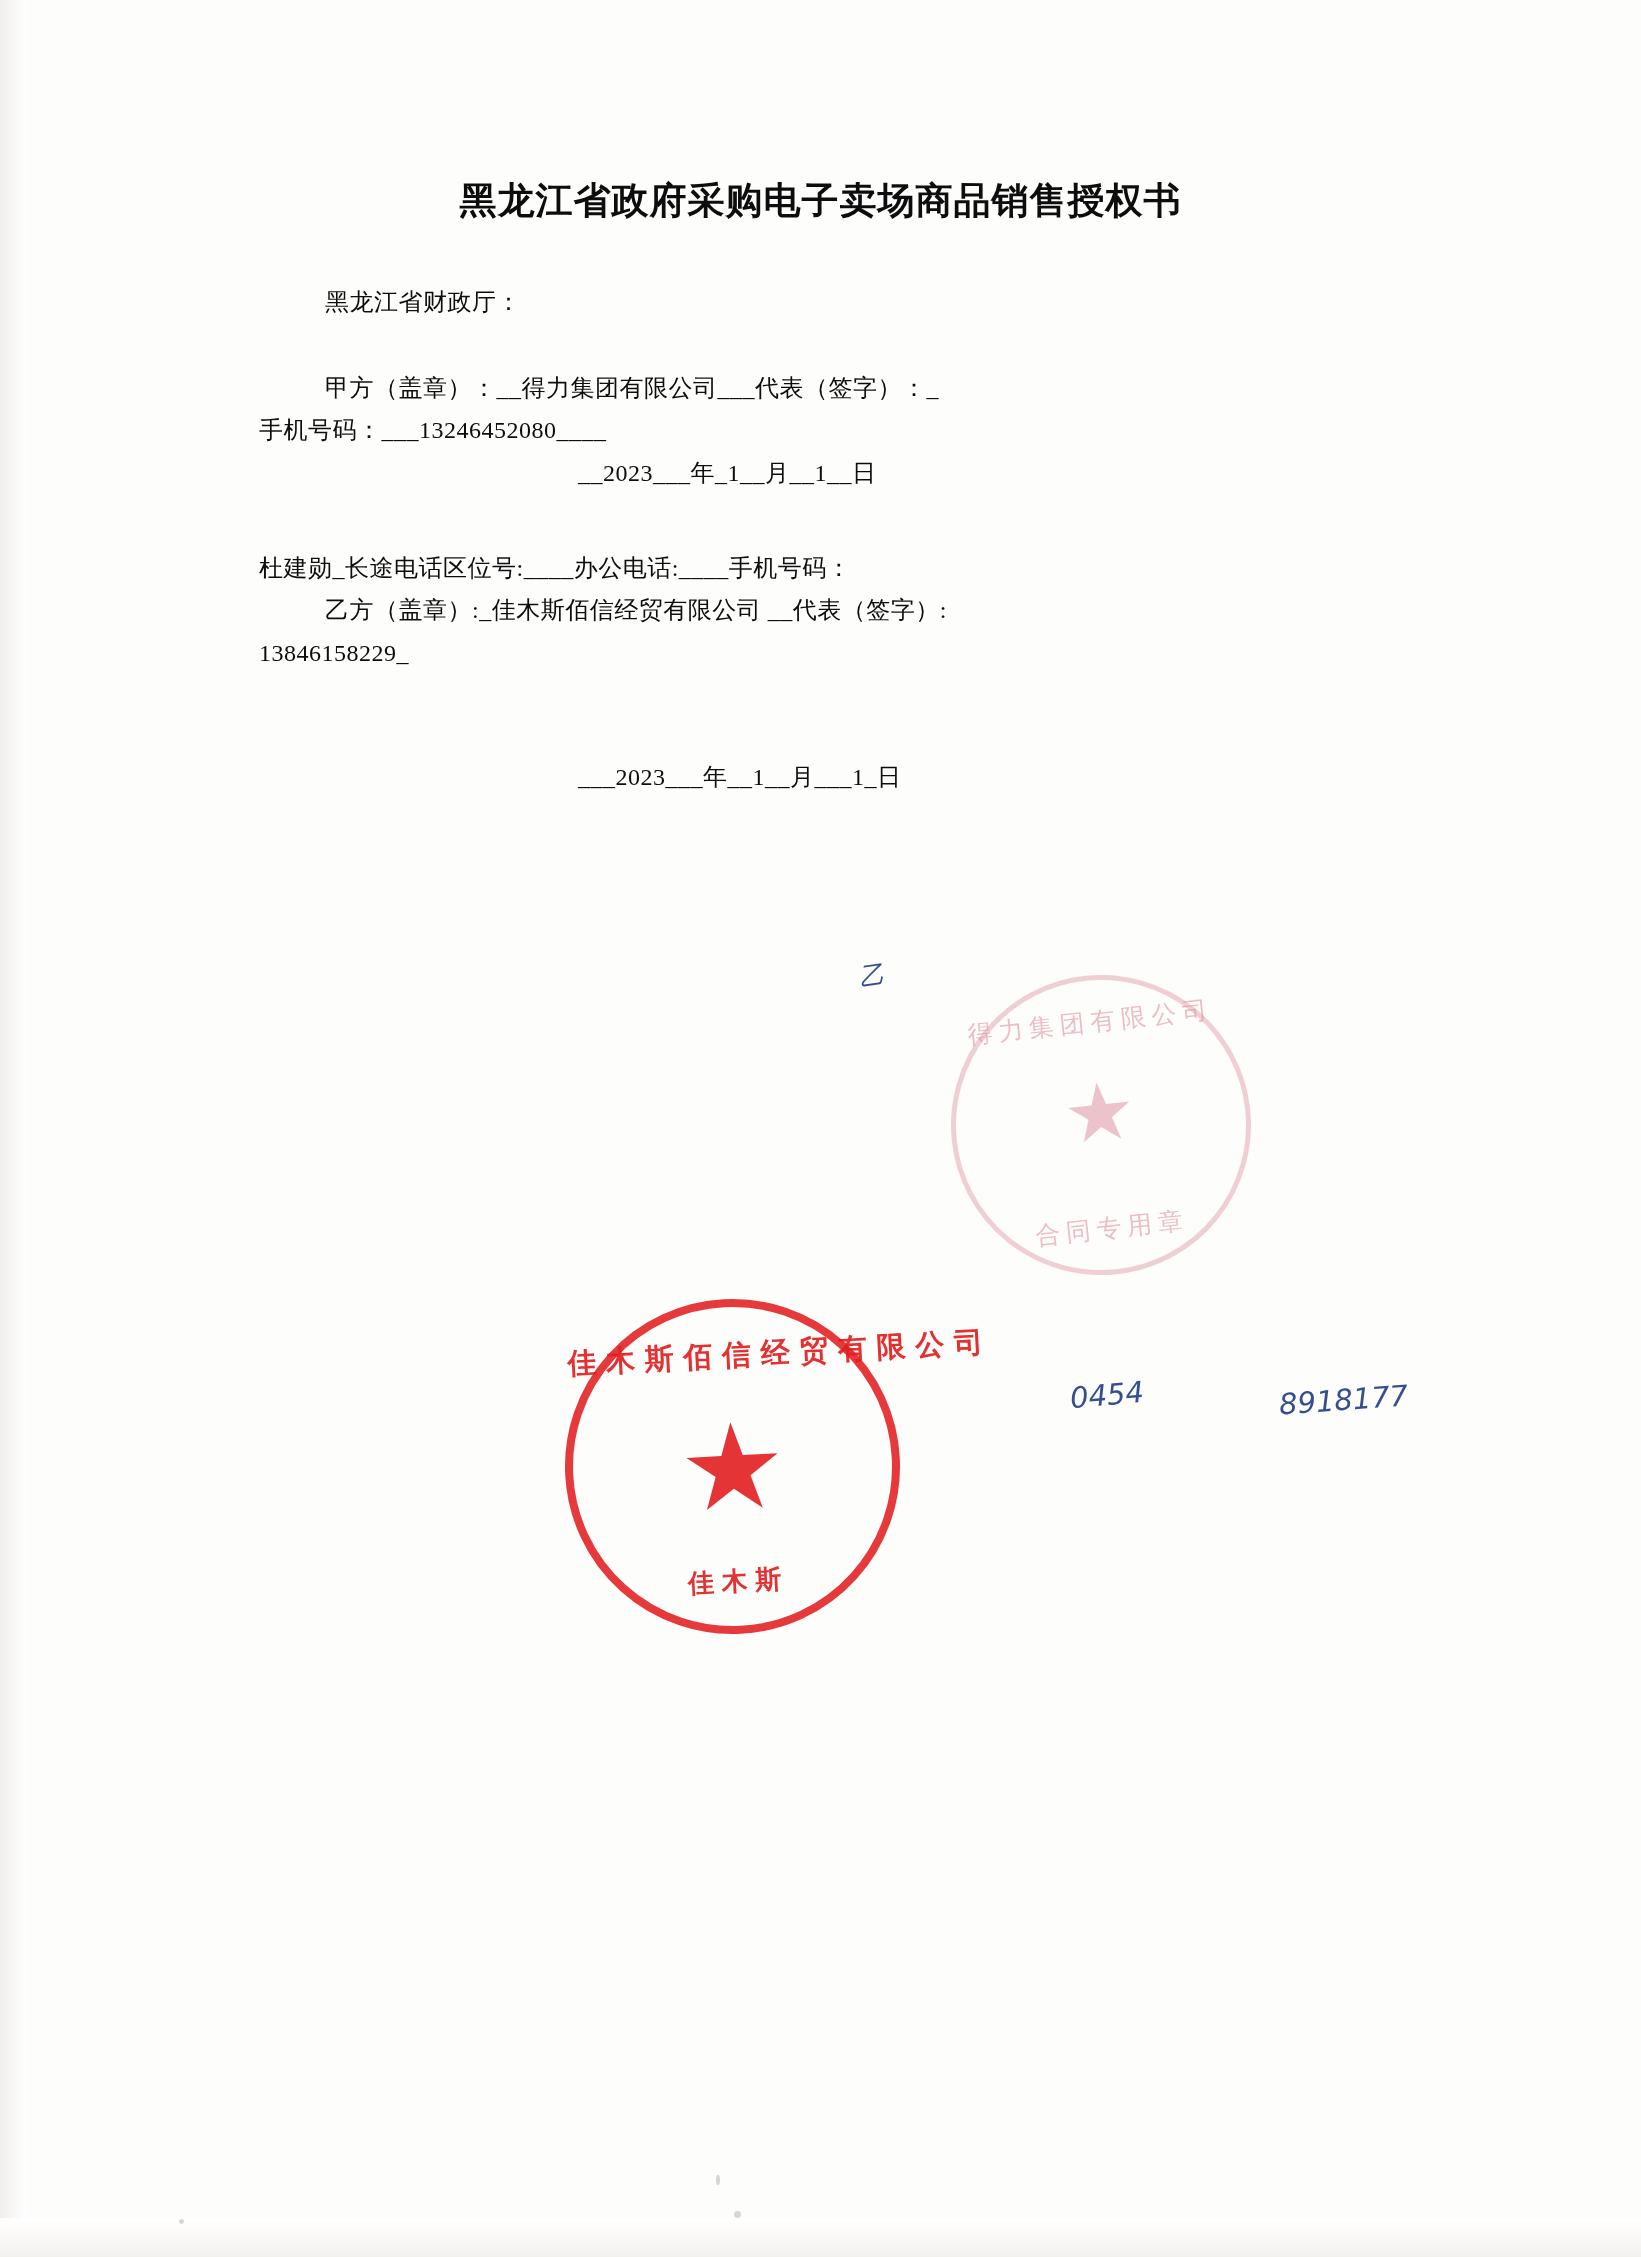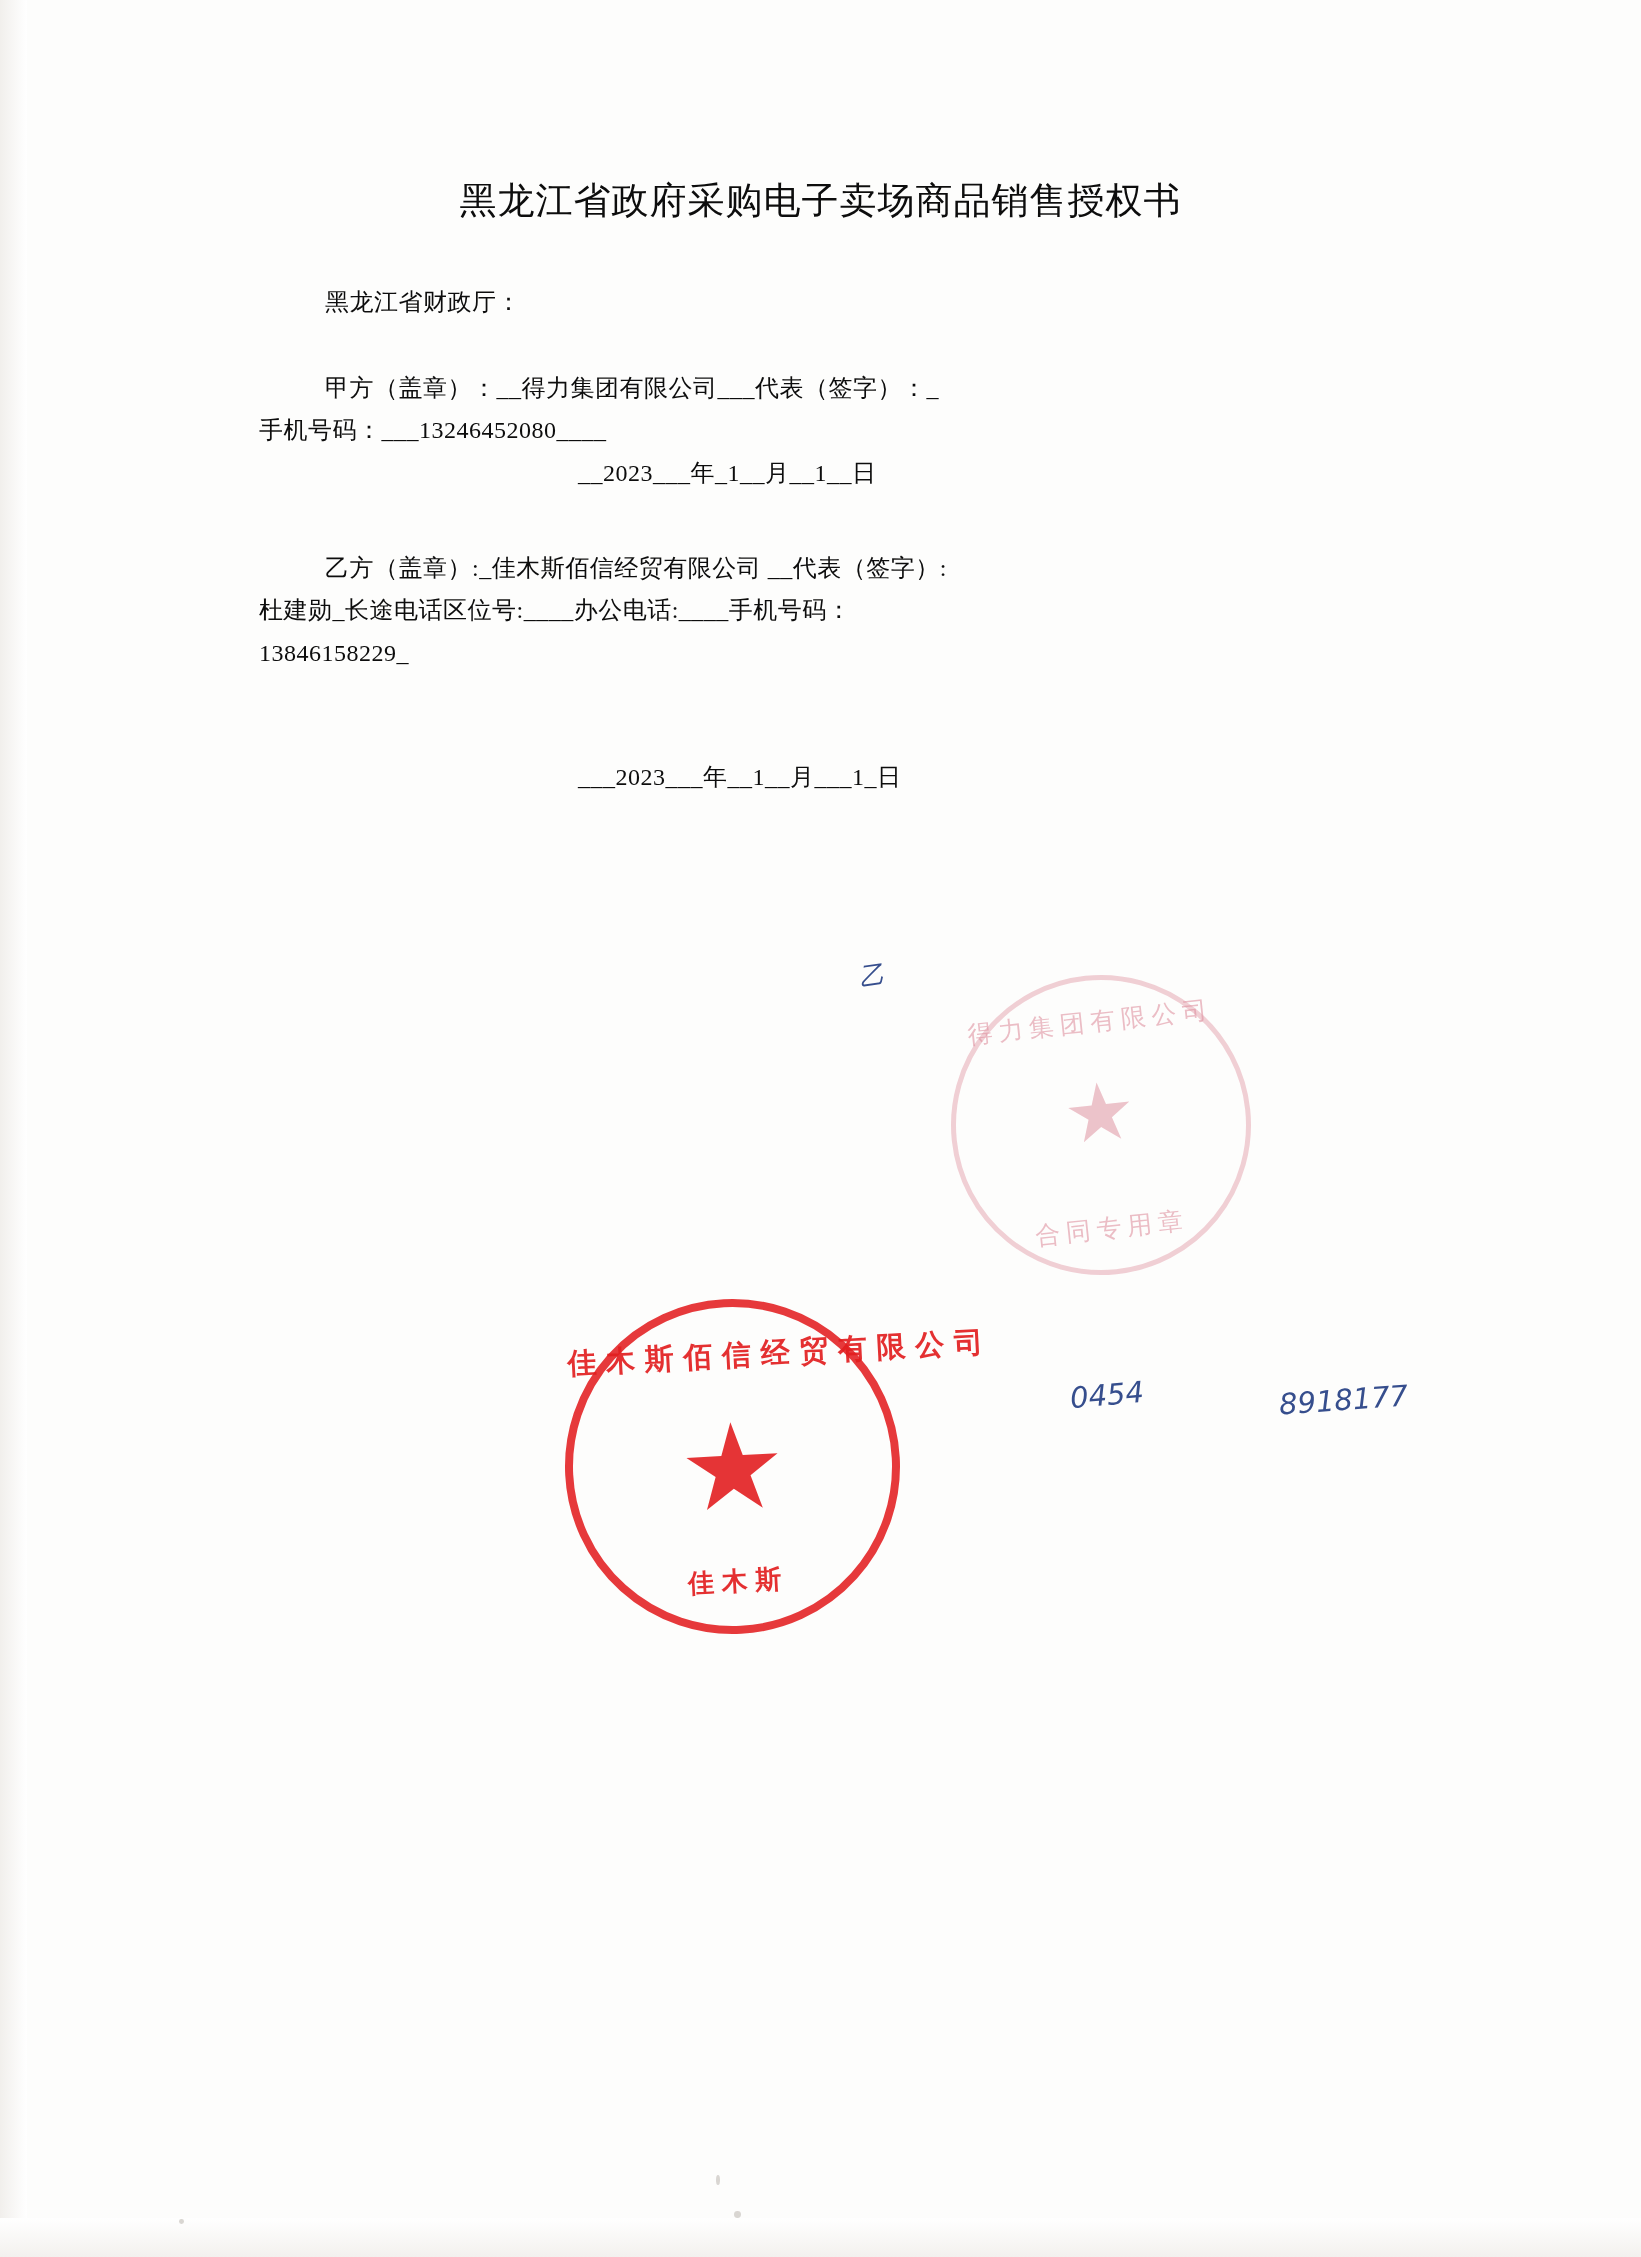--- a/index.html
+++ b/index.html
@@ -32,21 +32,21 @@
     background: linear-gradient(to top, #f3f1ee, #ffffff);
   }
   .content {
     position: absolute;
     left: 0; top: 0;
     width: 1641px;
   }
   .title-block {
     text-align: center;
     margin-top: 172px;
-    font-weight: normal;
+    font-weight: bold;
     font-size: 37px;
     line-height: 1.55;
     letter-spacing: 1px;
     font-family: "Liberation Sans", "DejaVu Sans", sans-serif;
   }
   .title-line { display: block; }
 
   .body-block {
     margin: 52px 259px 0 259px;
     font-size: 24px;
@@ -167,22 +167,22 @@
 
 
       <div class="gap-md"></div>
 
       <p class="para indent">甲方（盖章）：__得力集团有限公司___代表（签字）：_</p>
       <p class="para">手机号码：___13246452080____</p>
       <p class="para center-ish">__2023___年_1__月__1__日</p>
 
       <div class="gap-lg"></div>
 
+      <p class="para">杜建勋_长途电话区位号:____办公电话:____手机号码：</p>
       <p class="para indent">乙方（盖章）:_佳木斯佰信经贸有限公司 __代表（签字）:</p>
-      <p class="para">杜建勋_长途电话区位号:____办公电话:____手机号码：</p>
       <p class="para">13846158229_</p>
 
       <div class="gap-md"></div>
       <div class="gap-lg"></div>
 
       <p class="para center-ish">___2023___年__1__月___1_日</p>
 
     </div>
   </div>
 

